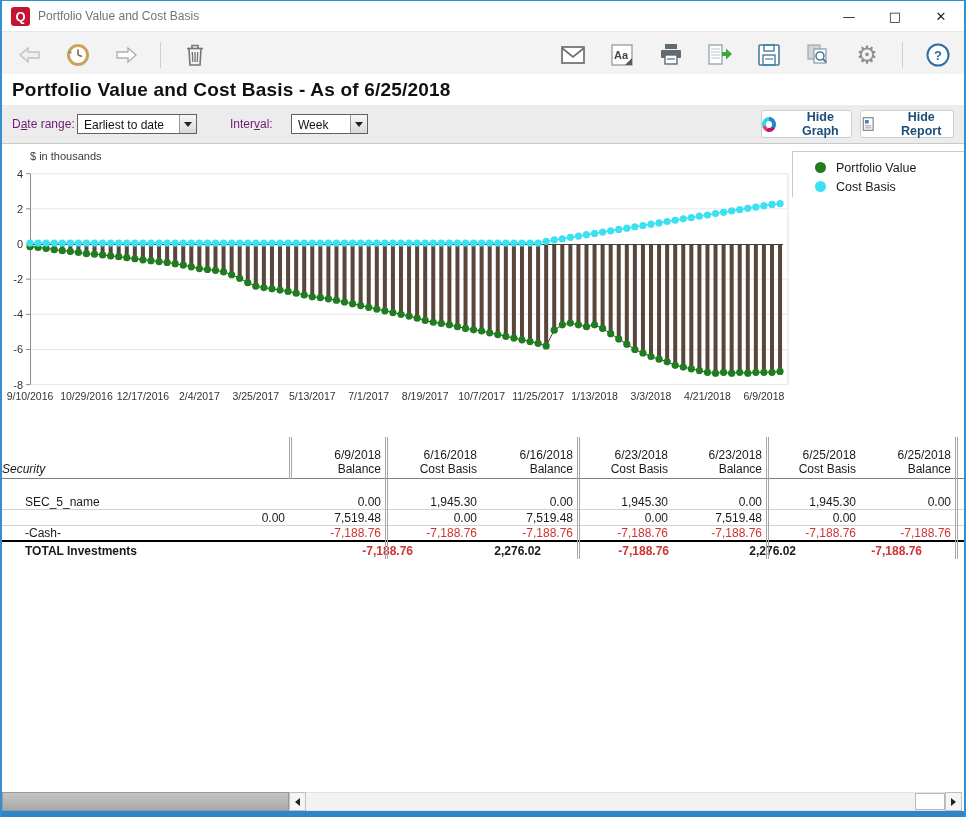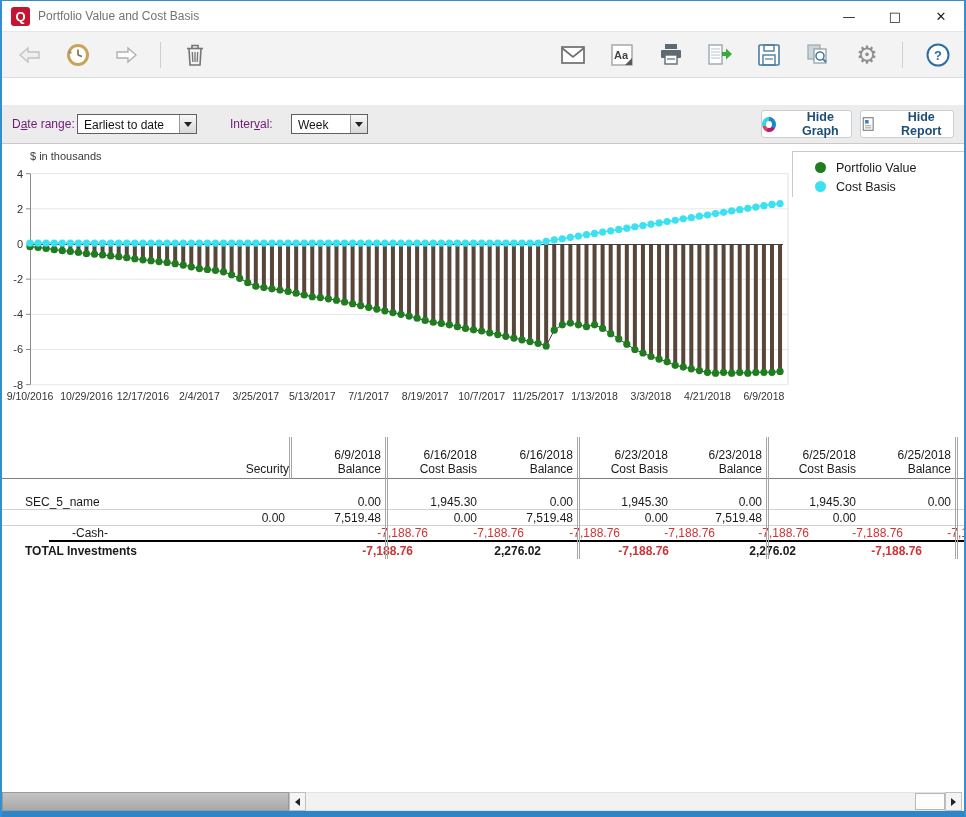--- a/index.html
+++ b/index.html
@@ -46,27 +46,27 @@
   .units-label{ position:absolute; top:6px; left:28px; font-size:11px; color:#3a3a3a; }
   .legend{ position:absolute; top:7px; left:790px; width:172px; height:46px; border-top:1px solid #c9c9c9; border-left:1px solid #c9c9c9; padding:6px 0 0 22px; background:#fff; }
   .lg-item{ display:flex; align-items:center; gap:10px; height:19px; }
   .lg-dot{ width:11px; height:11px; border-radius:50%; }
   .lg-txt{ font-size:12.5px; color:#1a1a1a; }
   #chart-svg{ position:absolute; top:0; left:0; }
   #chart-svg text{ font-family:"Liberation Sans", sans-serif; }
   
   .table-sec{ position:absolute; top:428px; left:0; right:0; height:362px; background:#fff; font-size:12px; color:#1a1a1a; }
   .t-head{ display:grid; margin-top:8px; height:42px; border-bottom:1px solid #7f7f7f; align-items:end; }
-  .h-sec{ text-align:right; padding-bottom:2px; }
+  .h-sec{ text-align:left; padding-bottom:2px;font-style:italic; }
   .h-cell{ text-align:right; padding:0 4px 2px 0; line-height:14px; }
   .t-spacer{ height:15px; }
   .t-row{ display:grid; height:16px; align-items:center; border-bottom:1px solid #d2d2d2; }
   .t-row .name{ padding-left:23px; }
   .t-row .num{ text-align:right; padding-right:4px; }
-  .t-row.cash-row{ border-bottom:2px solid #000;margin-left:47px; }
+  .t-row.cash-row{ border-bottom:2px solid #000; }
   .t-row.total-row{ font-weight:bold; border-bottom:none; height:17px;gap:32px; }
   .num.neg{ color:#cf3333; }
   .vsep{ position:absolute; width:3px; border-left:1px solid #a6a6a6; border-right:1px solid #a6a6a6; }
   
   .sb-row{ position:absolute; left:0; right:0; bottom:6px; height:19px; background:#fff; }
   .sb-filler{ position:absolute; left:0; top:0; width:287px; height:19px; background:linear-gradient(#c4c4c4,#a8a8a8); border:1px solid #9a9a9a; }
   .sb-btn{ position:absolute; top:0; height:19px; width:17px; background:#f4f4f4; border:1px solid #c0c0c0; display:flex; align-items:center; justify-content:center; }
   .sb-track{ position:absolute; top:0; left:304px; right:19px; height:19px; background:#f2f2f2; border-top:1px solid #e3e3e3; border-bottom:1px solid #e3e3e3; }
   .sb-thumb{ position:absolute; top:1px; left:913px; width:30px; height:17px; background:#fdfdfd; border:1px solid #b8b8b8; }
   .tri-l{ width:0; height:0; border-top:4px solid transparent; border-bottom:4px solid transparent; border-right:5px solid #222; }
@@ -170,20 +170,23 @@
       <span class="tb-sep"></span>
       <span class="tb-ic">
         <svg width="26" height="26" viewBox="0 0 26 26">
             <circle cx="13" cy="13" r="10.5" fill="#fff" stroke="#2d6da4" stroke-width="2"></circle>
             <text x="13" y="18" font-size="13" font-weight="bold" fill="#2d6da4" text-anchor="middle" font-family="Liberation Sans, sans-serif">?</text>
           </svg>
       </span>
     </div>
   </div>
 
+  <div class="report-title-row">
+    <h1 class="report-title">Portfolio Value and Cost Basis - As of 6/25/2018</h1>
+  </div>
 
   <div class="controls-row">
     <span class="ctl-label" style="left:10px;"><span>D</span><span class="accel">a</span><span>te range:</span></span>
     <div class="dropdown" style="left:75px; width:120px;">
       <span class="dd-text">Earliest to date</span>
       <span class="dd-btn">
           <span class="dd-caret"></span>
         </span>
     </div>
     <span class="ctl-label" style="left:228px;"><span>Inter</span><span class="accel">v</span><span>al:</span></span>

